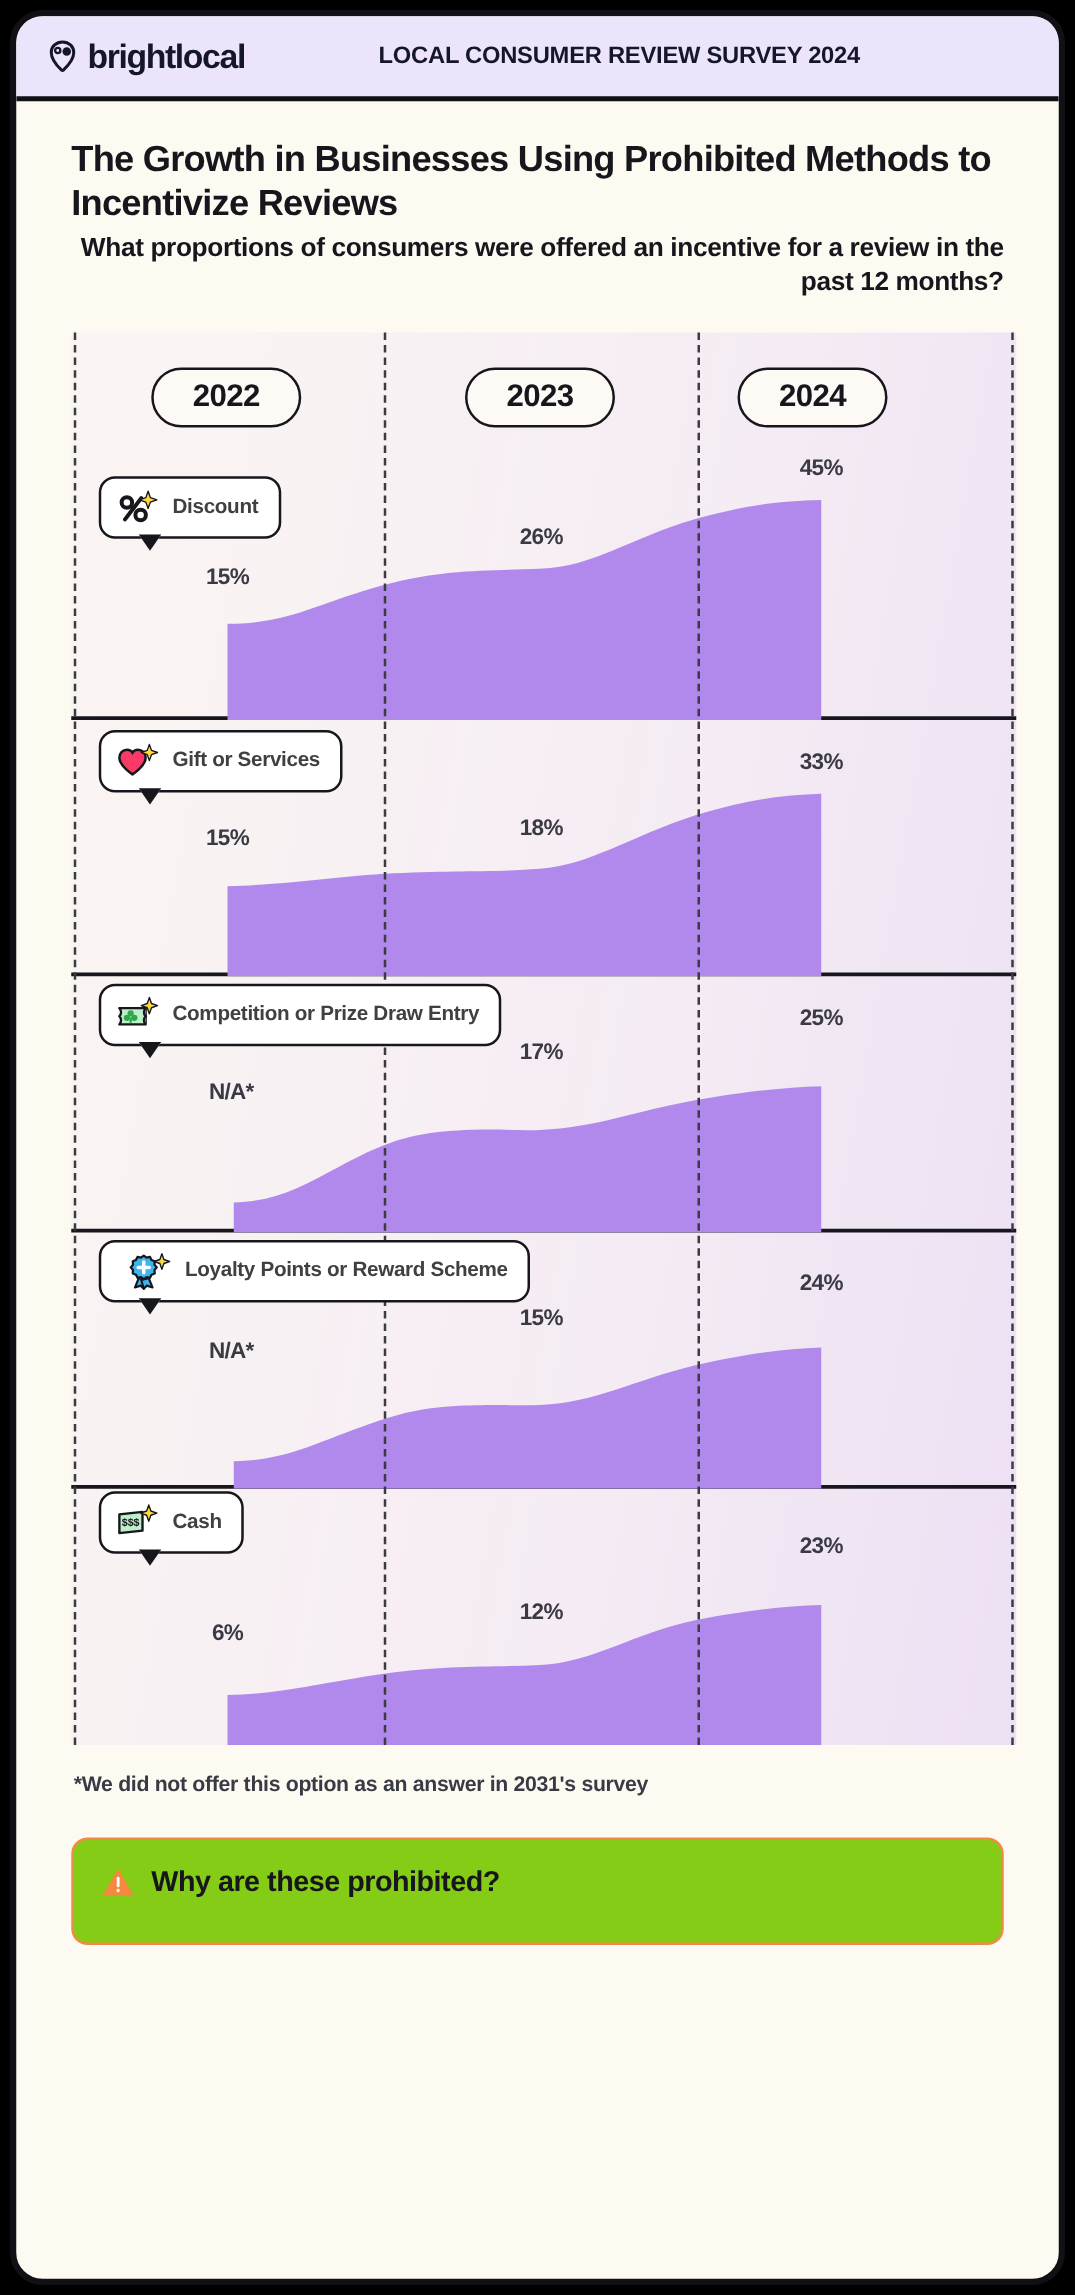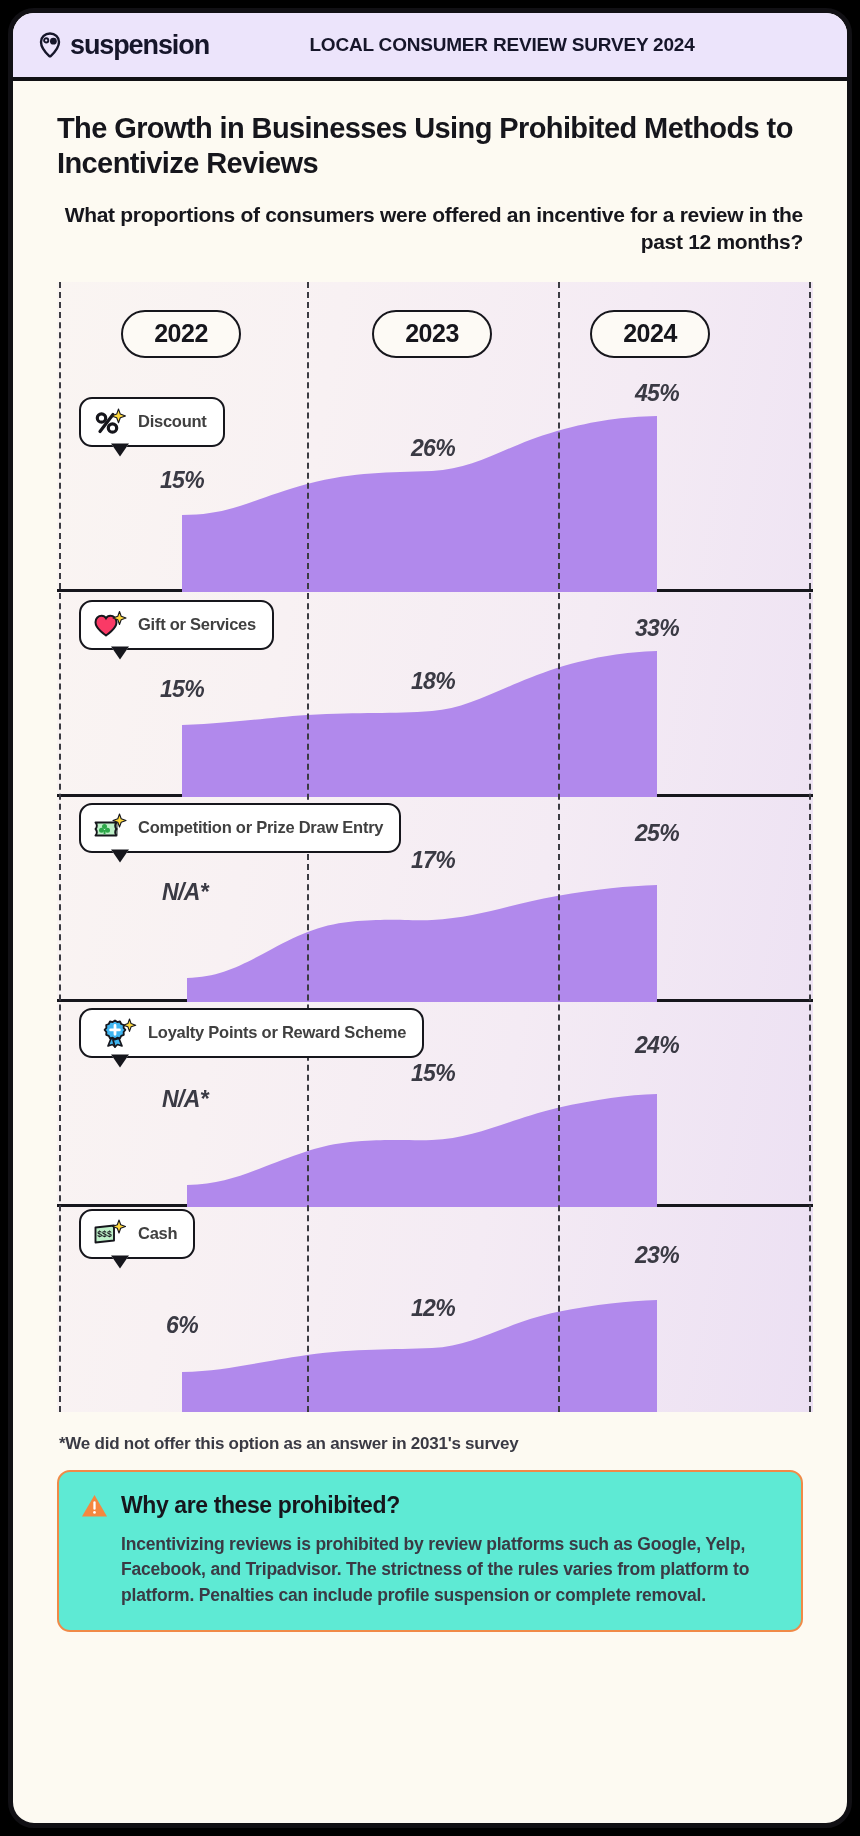--- a/index.html
+++ b/index.html
@@ -37,21 +37,21 @@
     font-size:19px; font-weight:700; letter-spacing:-0.2px;
     color:#16162a;
     padding-right:26px;
   }
 
   
   #body{padding:30px 44px 0 44px;}
   h1#main-title{
     font-size:29px; line-height:1.22; font-weight:700;
     letter-spacing:-0.6px; color:#16161c;
-    margin-bottom:20px;
+    margin-bottom:4px;
   }
   h2#sub-title{
     font-size:21px; line-height:1.28; font-weight:700;
     letter-spacing:-0.3px; color:#16161c;
     margin-bottom:26px;
     text-align:right;
   }
 
   
   #chart{
@@ -116,38 +116,37 @@
     z-index:-1;
   }
   .bubble-label{
     font-size:16.5px; font-weight:700; letter-spacing:-0.25px;
     color:#404040; white-space:nowrap;
   }
   .bubble-icon{width:34px;height:30px;flex:none;display:block;}
 
   .val{
     position:absolute; z-index:5;
-    font-size:23px; font-weight:700; letter-spacing:-0.6px;
+    font-size:18px; font-weight:700; letter-spacing:-0.6px;
     color:#3a3a44;
     white-space:nowrap;
     transform:translateX(-50%);
-    font-style:italic;
   }
 
   
   #footnote{
     margin:22px 0 0 2px;
     font-size:17px; font-weight:700; letter-spacing:-0.25px;
     color:#3a3a44;
   }
   #callout{
-    margin-top:16px;
+    margin-top:32px;
     border:2.5px solid #f08a48;
     border-radius:13px;
-    background:#5eead4;
+    background:#84cc16;
     padding:20px 24px 22px 22px;
   }
   #callout-head{
     display:flex; align-items:center; gap:13px;
     margin-bottom:13px;
   }
   #warn-icon{width:27px;height:25px;flex:none;display:block;}
   #callout-title{
     font-size:23px; font-weight:700; letter-spacing:-0.4px;
     color:#16161c;
@@ -163,21 +162,21 @@
 
 <div id="frame">
 
   <div id="header">
     <div id="logo-wrap">
       <svg id="logo-mark" viewBox="0 0 24 26">
         <path d="M11 1.5c-5 0-9 3.7-9 8.4 0 6 6.4 12.4 8.3 14.2.4.4 1 .4 1.4 0C13.6 22.3 20 15.9 20 10 20 5.2 16 1.5 11 1.5z" fill="none" stroke="#16162a" stroke-width="2.4"></path>
         <circle cx="7.2" cy="8.4" r="2.1" fill="none" stroke="#16162a" stroke-width="1.9"></circle>
         <circle cx="14.4" cy="9.2" r="3.4" fill="#16162a"></circle>
       </svg>
-      <span id="logo-text">suspension</span>
+      <span id="logo-text">brightlocal</span>
     </div>
     <div id="survey-title">LOCAL CONSUMER REVIEW SURVEY 2024</div>
   </div>
 
   <div id="body">
 
     <h1 id="main-title">The Growth in Businesses Using Prohibited Methods to Incentivize Reviews</h1>
     <h2 id="sub-title">What proportions of consumers were offered an incentive for a review in the past 12 months?</h2>
 
     <div id="chart">
@@ -295,17 +294,16 @@
 
     <div id="callout">
       <div id="callout-head">
         <svg id="warn-icon" viewBox="0 0 27 25">
           <path d="M13.5 2 L26 23.5 L1 23.5 Z" fill="#f5873f"></path>
           <path d="M13.5 9.5v6.2" stroke="#ffffff" stroke-width="2.3" stroke-linecap="round"></path>
           <circle cx="13.5" cy="19.4" r="1.35" fill="#ffffff"></circle>
         </svg>
         <div id="callout-title">Why are these prohibited?</div>
       </div>
-      <div id="callout-body">Incentivizing reviews is prohibited by review platforms such as Google, Yelp, Facebook, and Tripadvisor. The strictness of the rules varies from platform to platform. Penalties can include profile suspension or complete removal.</div>
     </div>
 
   </div>
 </div>
 
 </body></html>

